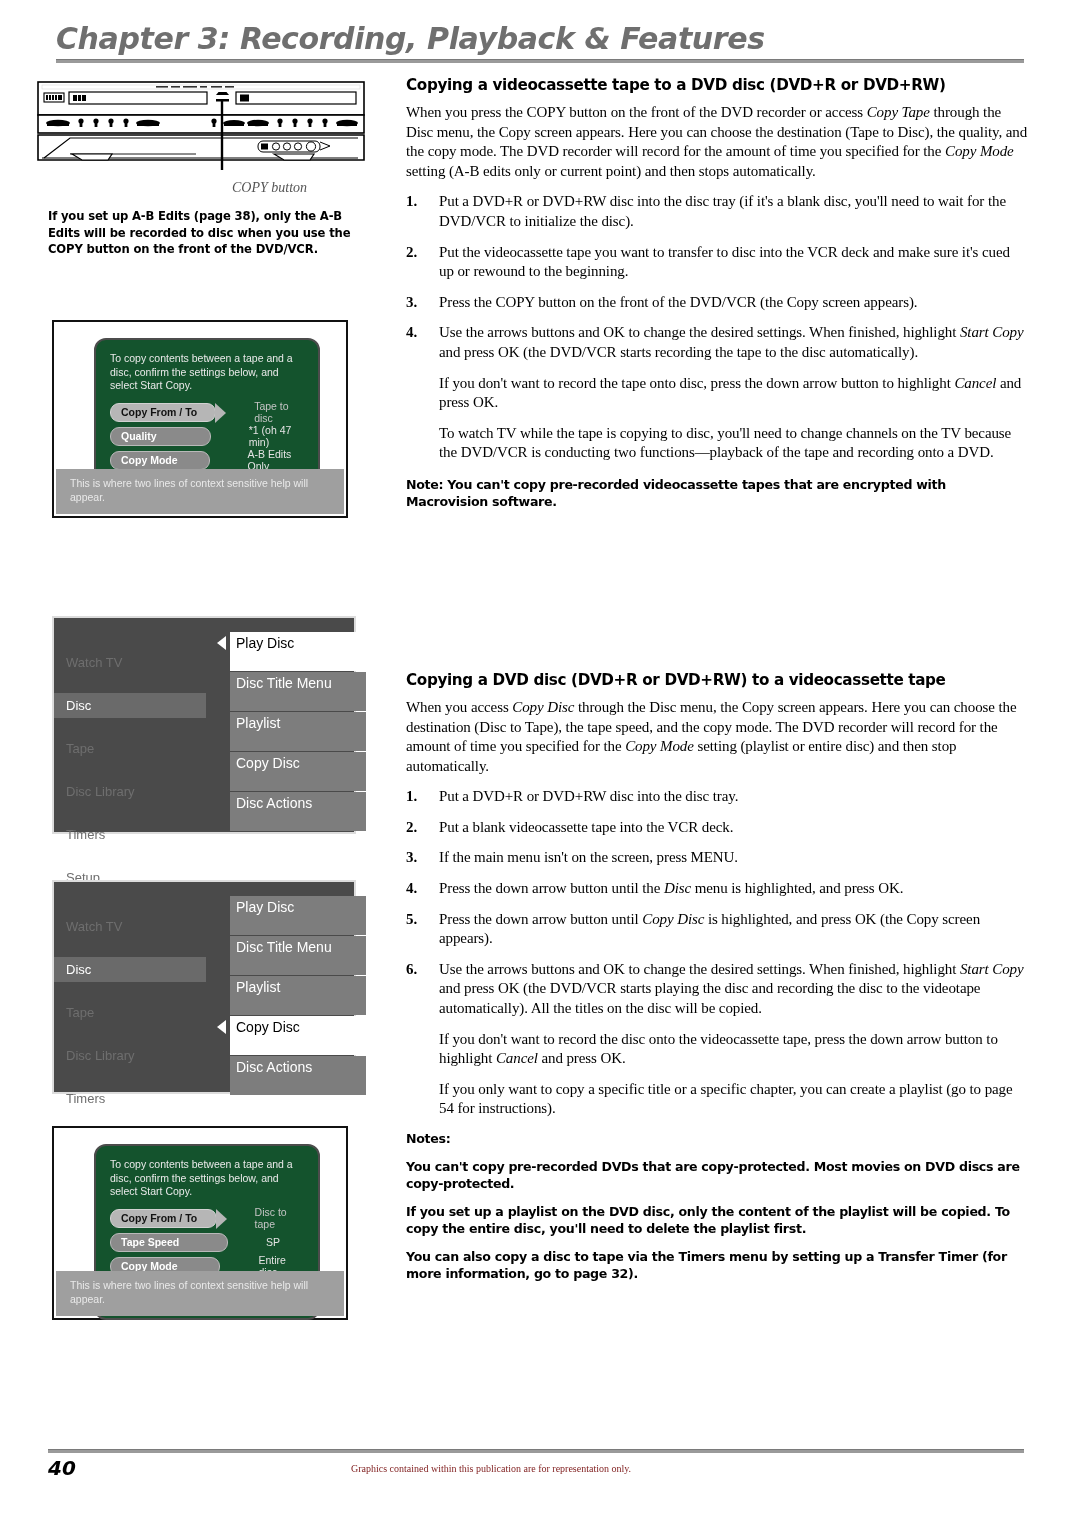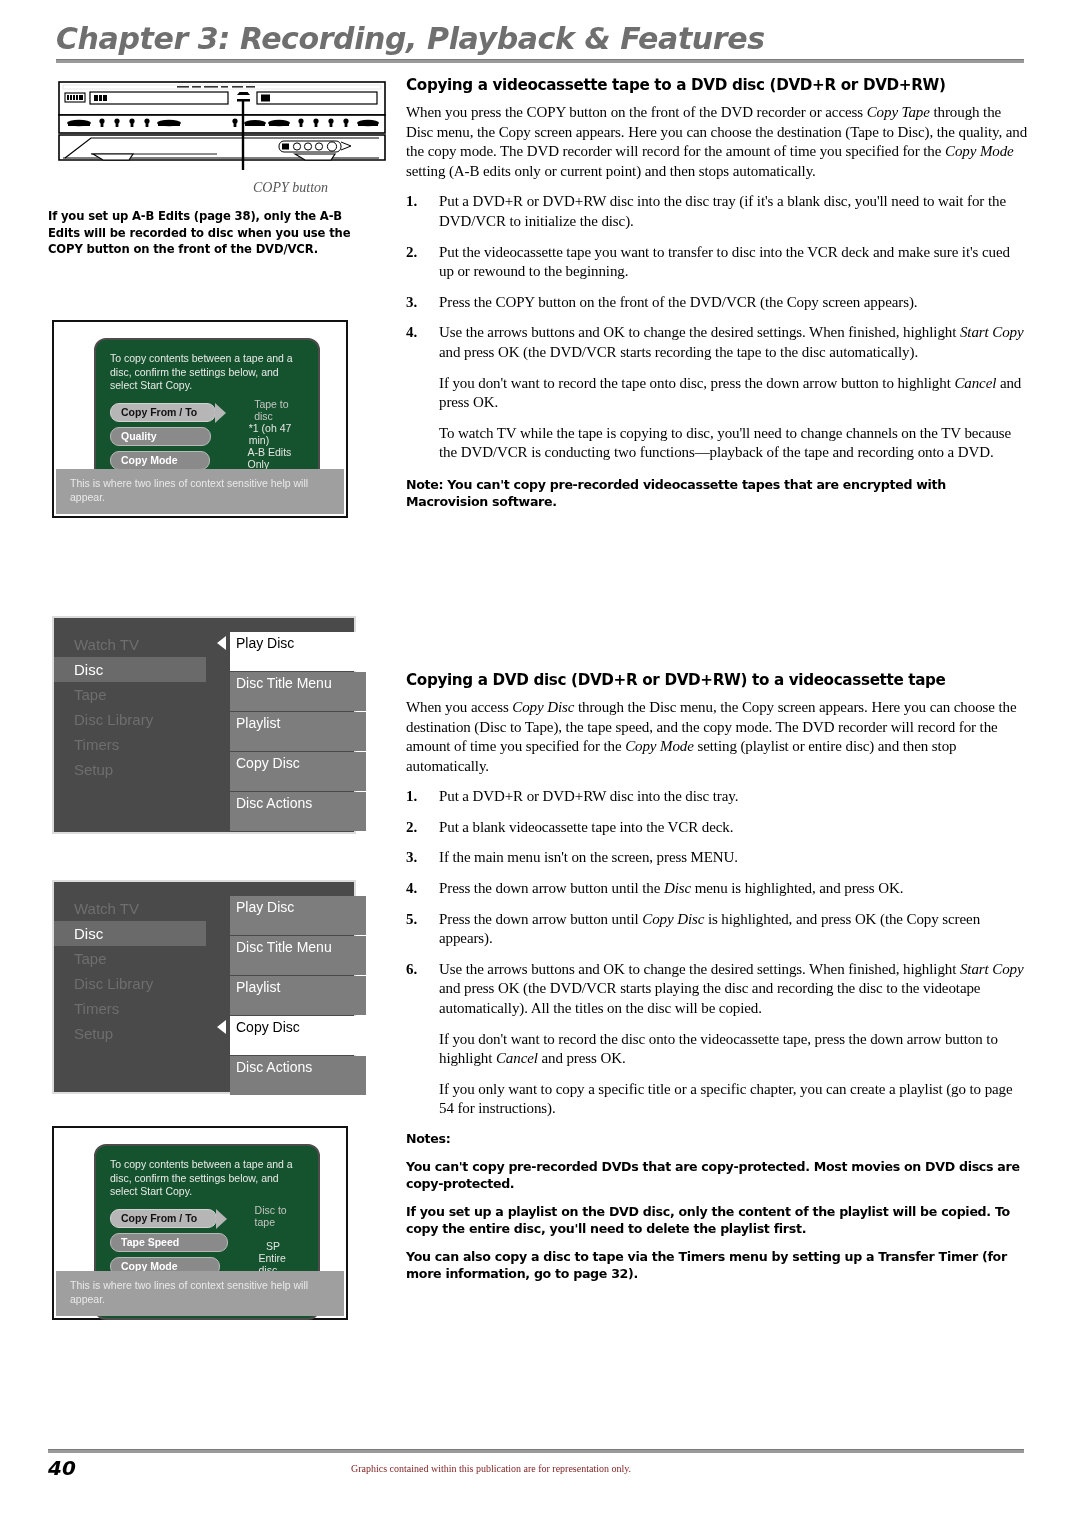--- a/index.html
+++ b/index.html
@@ -26,21 +26,21 @@
     white-space:nowrap;
   }
   .chapter-rule{
     margin-top:3px;
     height:3px;width:968px;
     background:#9a9a9a;
     border-top:1px solid #7a7a7a;
   }
 
   
-  .left-col{position:absolute;left:57px;top:80px;width:320px;}
+  .left-col{position:absolute;left:36px;top:80px;width:320px;}
   .right-col{position:absolute;left:406px;top:76px;width:622px;}
 
   
   .device-wrap{position:relative;width:330px;height:95px;}
   .device-svg{display:block;}
   .copy-callout{
     position:absolute;left:196px;top:100px;
     font-family:"Liberation Serif", serif;
     font-style:italic;font-size:14px;color:#555;
   }
@@ -69,21 +69,21 @@
     box-sizing:border-box;
     padding:12px 14px 14px 14px;
   }
   .osd-intro{
     font-family:"Liberation Sans", sans-serif;
     font-size:10.5px;line-height:13.5px;
     color:#e9e9e9;
     margin-bottom:10px;
   }
   .osd-row{
-    display:flex;align-items:flex-end;
+    display:flex;align-items:center;
     margin-bottom:5px;
     height:19px;
   }
   .osd-key{
     width:118px;height:19px;
     background:#8a8a8a;
     border:1px solid #b9b9b9;
     border-radius:9px;
     box-sizing:border-box;
     display:flex;align-items:center;
@@ -142,25 +142,26 @@
     position:absolute;
     background:#4a4a4a;
     border:2px solid #dcdcdc;
     box-sizing:border-box;
   }
   .menu-left{
     position:absolute;left:0;top:14px;width:152px;
   }
   .menu-left-item{
     height:25px;line-height:25px;
-    padding-left:20px;
-    font-family:"Liberation Sans", sans-serif;
-    font-size:15px;
+    padding-left:12px;
+    font-family:"Liberation Sans", sans-serif;
+    font-size:13px;
     color:#6e6e6e;
     box-sizing:border-box;
+    margin-top:18px;
   }
   .menu-left-item.active{
     background:#6a6a6a;
     color:#ffffff;
   }
   .menu-right{
     position:absolute;left:176px;top:14px;width:136px;
   }
   .menu-right-item{
     height:39px;line-height:23px;

